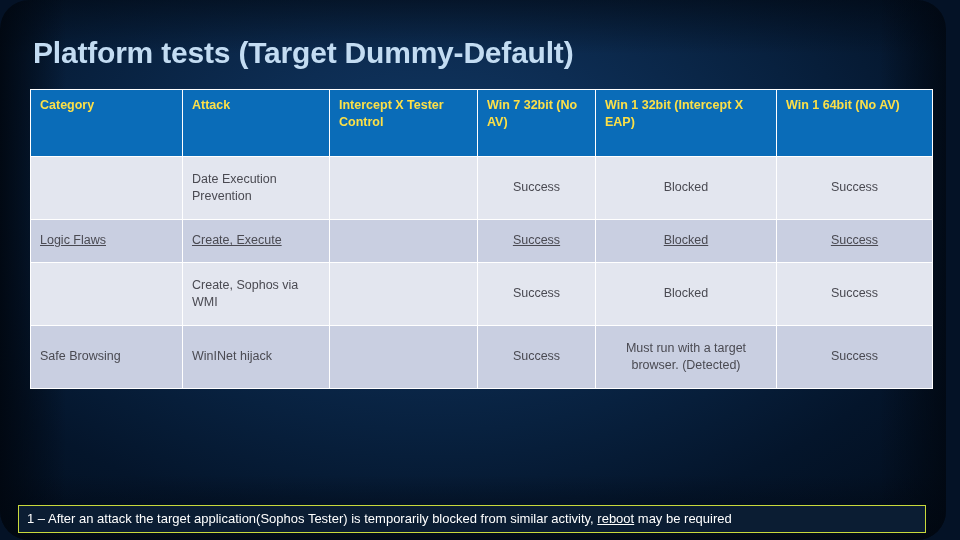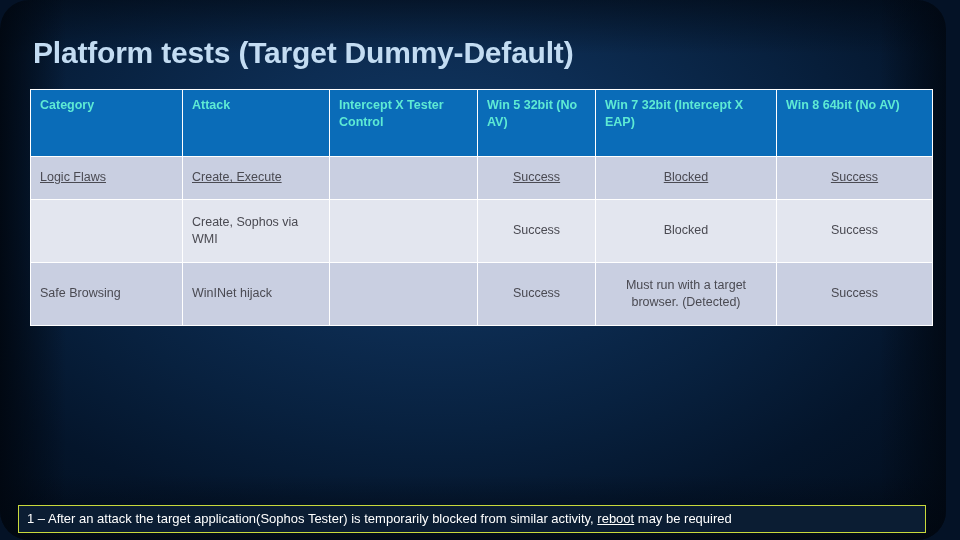--- a/index.html
+++ b/index.html
@@ -71,21 +71,21 @@
     font-size: 12.5px;
   }
   th, td {
     border: 1.4px solid #ffffff;
     padding: 0;
     vertical-align: middle;
   }
 
   thead th {
     background: #0a6cb8;
-    color: #5eead4;
+    color: #fde047;
     font-weight: bold;
     text-align: left;
     height: 52px;
     padding: 7px 9px;
     vertical-align: top;
     line-height: 1.32;
     font-size: 12.5px;
   }
 
   tbody td {
@@ -147,28 +147,36 @@
         <col class="w-policy">
         <col class="w-win7">
         <col class="w-win7eap">
         <col class="w-win8">
       </colgroup>
       <thead>
         <tr>
           <th>Category</th>
           <th>Attack</th>
           <th>Intercept X Tester Control</th>
-          <th>Win 5 32bit (No AV)</th>
-          <th>Win 7 32bit (Intercept X EAP)</th>
-          <th>Win 8 64bit (No AV)</th>
+          <th>Win 7 32bit (No AV)</th>
+          <th>Win 1 32bit (Intercept X EAP)</th>
+          <th>Win 1 64bit (No AV)</th>
         </tr>
       </thead>
       <tbody>
 
 
+        <tr class="reg h2">
+          <td class="c-category"></td>
+          <td class="c-attack">Date Execution Prevention</td>
+          <td class="c-policy"></td>
+          <td class="c-result">Success</td>
+          <td class="c-result">Blocked</td>
+          <td class="c-result">Success</td>
+        </tr>
 
         <tr class="alt h1">
           <td class="c-category">Logic Flaws</td>
           <td class="c-attack">Create, Execute</td>
           <td class="c-policy"></td>
           <td class="c-result">Success</td>
           <td class="c-result">Blocked</td>
           <td class="c-result">Success</td>
         </tr>
 

